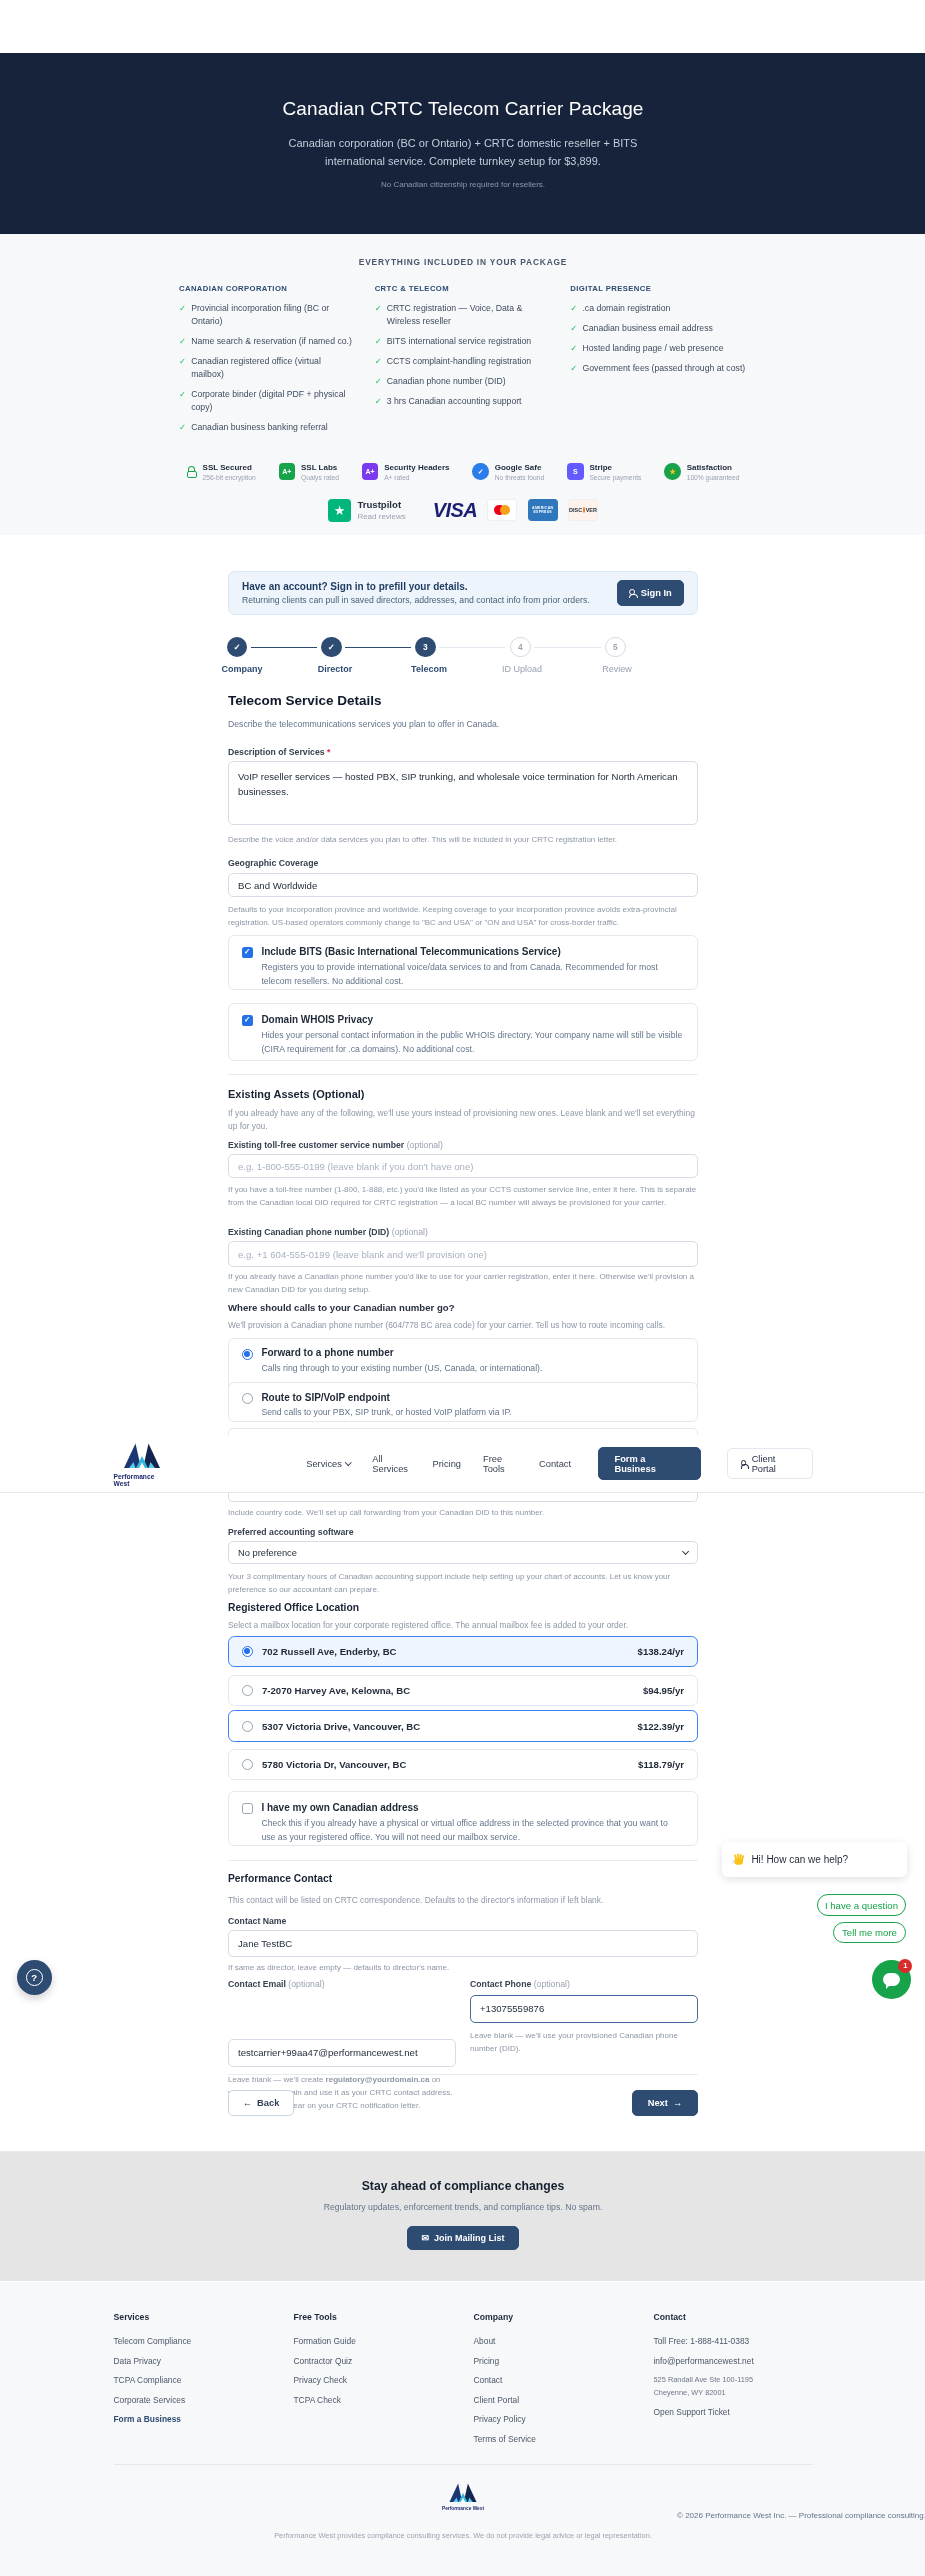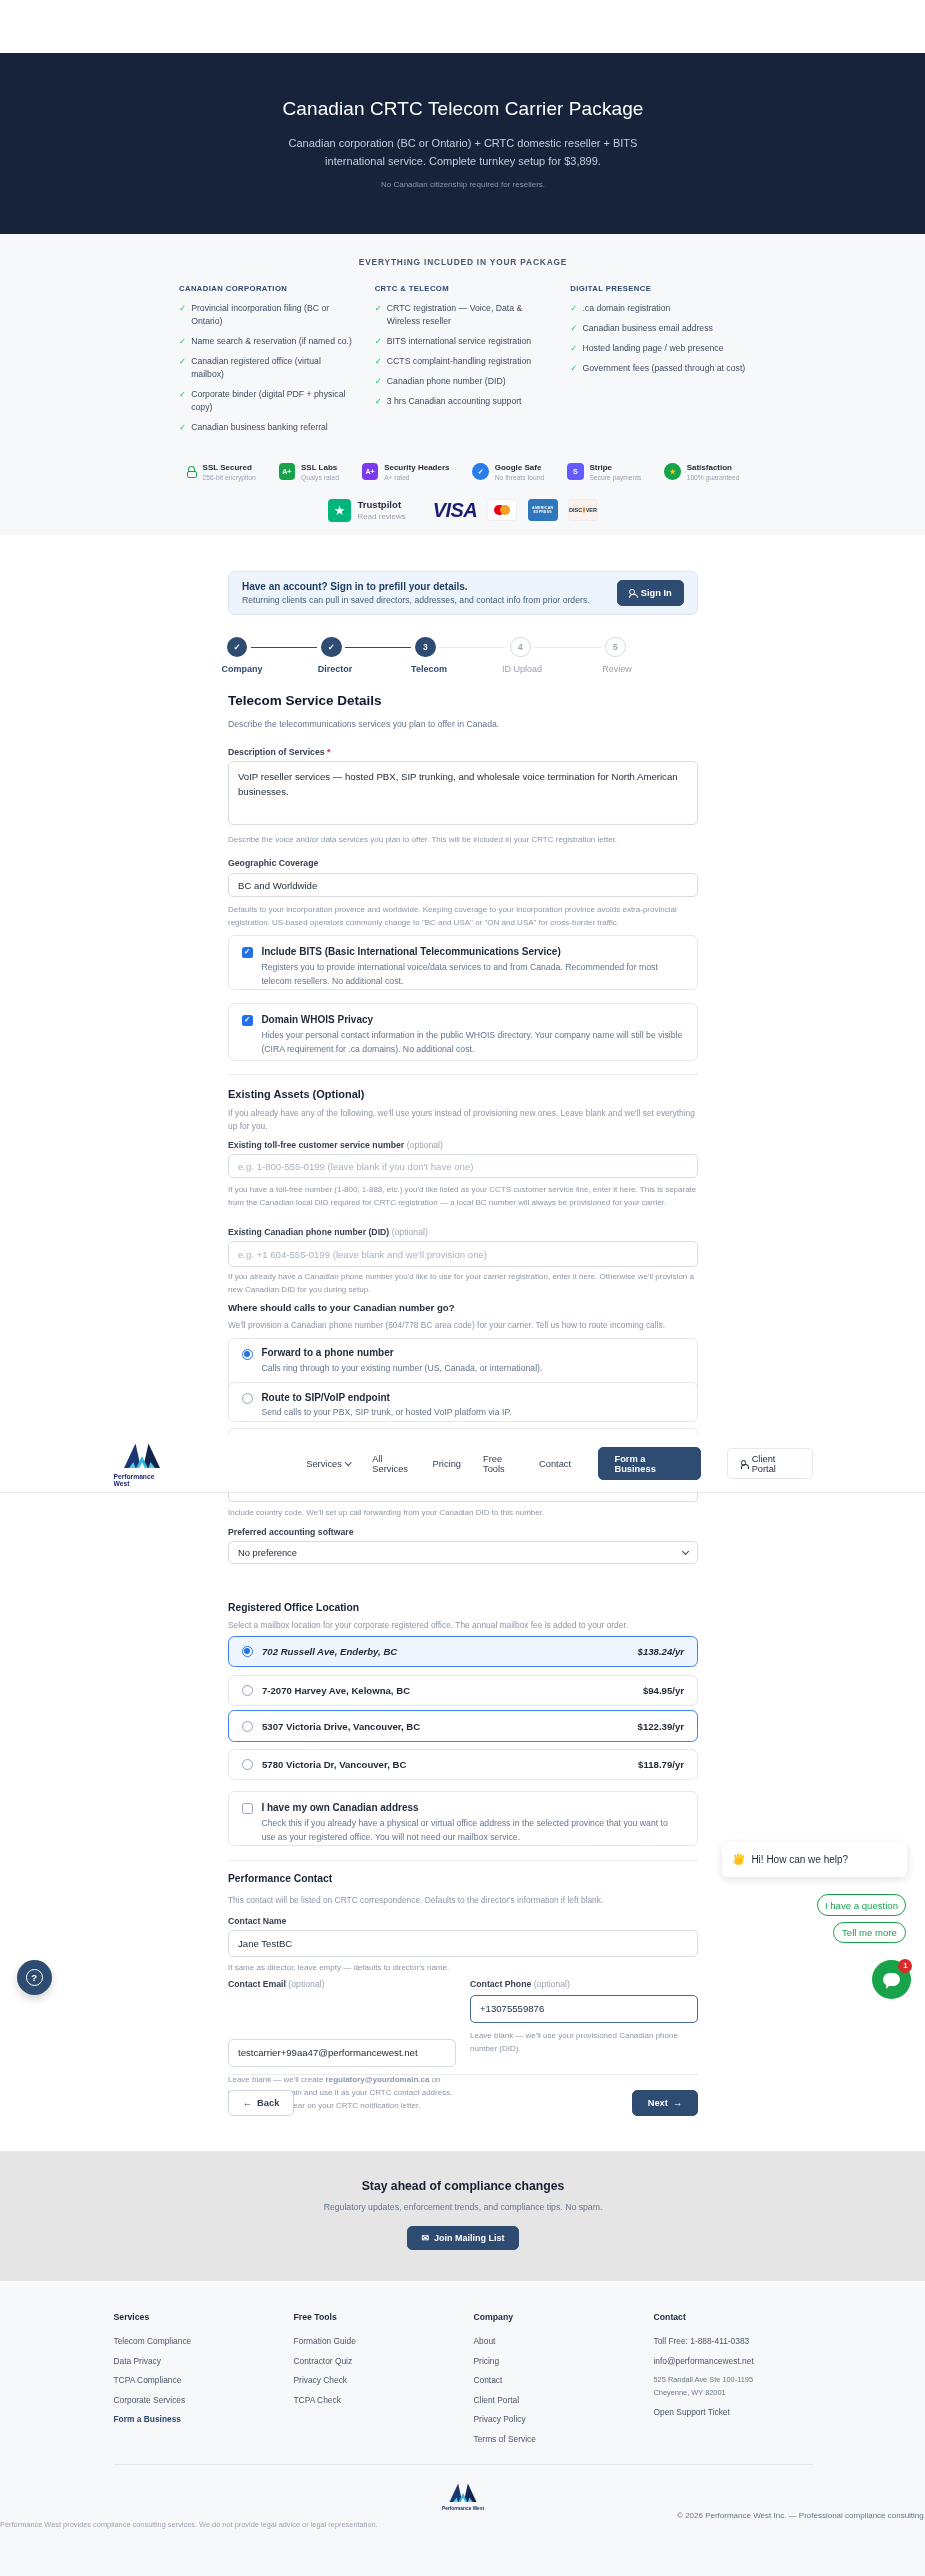--- a/index.html
+++ b/index.html
@@ -95,21 +95,21 @@
   .cbx-on { background:#2470e8; position:relative; }
   .cbx-on::after { content:'✓'; position:absolute; color:#fff; font-size:7.7px; font-weight:bold; left:1.9px; top:0px; }
   .cbx-off { border:1px solid #9aa4b2; background:#fff; }
   .radio { width:11px; height:11px; border-radius:50%; flex:none; margin-top:1.3px; }
   .radio-on { border:1.3px solid #2470e8; position:relative; background:#fff; }
   .radio-on::after { content:''; position:absolute; width:5.8px; height:5.8px; border-radius:50%; background:#2470e8; left:1.3px; top:1.3px; }
   .radio-off { border:1px solid #9aa4b2; background:#fff; }
 
   .office { height:31px; border:0.6px solid #e4e8ee; border-radius:6.4px; background:#fff; display:flex;
             align-items:center; gap:9px; padding:0 13px; }
-  .office-sel { background:#eef5ff; border:1.3px solid #3c82f6;font-style:italic; }
+  .office-sel { background:#eef5ff; border:1.3px solid #3c82f6; }
   .office-focus { border:1.3px solid #3c82f6; }
   .office-label { font-size:9.6px; font-weight:bold; color:#1f2937; }
   .office-price { margin-left:auto; font-size:9.6px; font-weight:bold; color:#1f2937; }
 
   .sel-wrap { position:relative; }
   select.inp { appearance:none; -webkit-appearance:none; height:23px; font-size:9.3px; }
   .chev { position:absolute; right:10.3px; top:8.4px; width:5.1px; height:5.1px; border-right:1.3px solid #374151;
           border-bottom:1.3px solid #374151; transform:rotate(45deg); pointer-events:none; }
 
   .two-col { display:grid; grid-template-columns:1fr 1fr; column-gap:14px; }
@@ -145,21 +145,21 @@
   .footer { position:absolute; top:2282px; left:0; width:926px; height:294px; background:#f7f8fa; }
   .foot-grid { width:699px; margin:0 auto; padding-top:30px; display:grid; grid-template-columns:180px 180px 180px 159px; }
   .foot-title { font-size:8.7px; font-weight:bold; color:#1e293b; margin-bottom:14px; }
   .foot-item { font-size:8.4px; color:#4b5768; margin-bottom:9.6px; cursor:pointer; }
   .foot-link-strong { color:#2e4b72; font-weight:bold; }
   .foot-addr { font-size:7.4px; color:#6b7686; margin-bottom:3.9px; }
   .foot-div { width:699px; margin:10.3px auto 0; height:0.6px; background:#e5e8ed; }
   .foot-brand { display:flex; flex-direction:column; align-items:center; gap:1.9px; margin-top:16.7px; }
   .foot-brand-name { font-size:4.8px; font-weight:bold; color:#1b2a6b; }
   .copyright { text-align:right; font-size:8px; color:#64748b; }
-  .disclaimer { text-align:left; margin-top:0; font-size:7.4px; color:#9ca3af; }
+  .disclaimer { text-align:center; margin-top:11px; font-size:7.4px; color:#9ca3af; }
 
   
   .chat-bubble { position:absolute; top:1842px; left:722px; width:185px; height:35px; background:#fff;
                  border-radius:6.4px; box-shadow:0 2.6px 9px rgba(0,0,0,.12); display:flex; align-items:center;
                  gap:5.1px; padding:0 10.3px; z-index:60; font-size:10px; color:#1f2937; }
   .chat-pill { position:absolute; background:#fff; border:0.6px solid #17a34a; color:#17a34a; border-radius:11.6px;
                font-size:9.6px; display:flex; align-items:center; justify-content:center; z-index:60; cursor:pointer; }
   .pill1 { top:1894px; left:817px; width:89px; height:22px; }
   .pill2 { top:1922px; left:833px; width:73px; height:21px; }
   .chat-fab { position:absolute; top:1960px; left:872px; width:39px; height:39px; border-radius:50%;
@@ -428,20 +428,21 @@
     <div class="fc edge-bottom" style="top:919px"></div>
     <div class="fc helper" style="top:935px">Include country code. We'll set up call forwarding from your Canadian DID to this number.</div>
 
     <div class="fc lbl" style="top:956px">Preferred accounting software</div>
     <div class="fc sel-wrap" style="top:970px">
       <select class="inp">
         <option>No preference</option>
       </select>
       <div class="chev"></div>
     </div>
+    <div class="fc helper" style="top:999px">Your 3 complimentary hours of Canadian accounting support include help setting up your chart of accounts. Let us know your preference so our accountant can prepare.</div>
 
     <div class="fc h3" style="top:1031px; font-size:10.3px">Registered Office Location</div>
     <div class="fc helper" style="top:1048px; font-size:8.4px">Select a mailbox location for your corporate registered office. The annual mailbox fee is added to your order.</div>
 
     <div class="fc office office-sel" style="top:1065px">
       <div class="radio radio-on" style="margin-top:0"></div>
       <div class="office-label">702 Russell Ave, Enderby, BC</div>
       <div class="office-price">$138.24/yr</div>
     </div>
     <div class="fc office" style="top:1104px">

